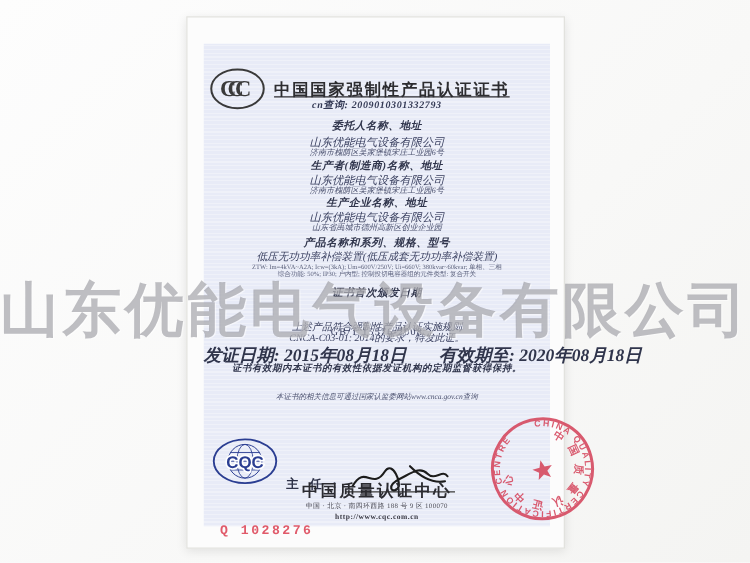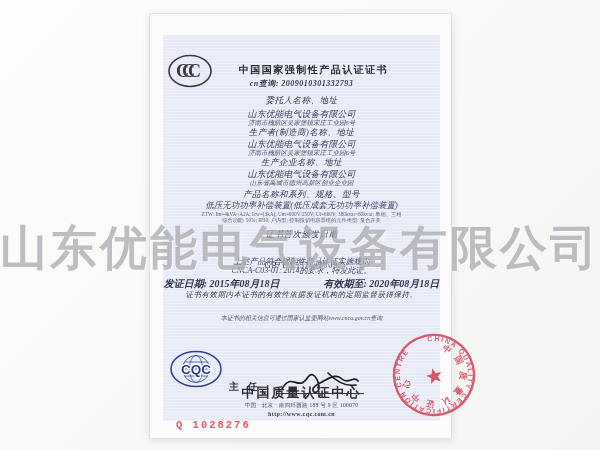--- a/index.html
+++ b/index.html
@@ -14,31 +14,31 @@
     position:absolute;left:149px;top:13px;width:301px;height:424px;
     background:#fcfcfc;border:1px solid #e2e2de;
     box-shadow:0 2px 8px rgba(0,0,0,0.10);
   }
   .panel{
     position:absolute;left:13px;top:21px;width:277px;height:386px;
     background-color:#e8ebf7;
     background-image:repeating-linear-gradient(0deg,rgba(255,255,255,0.30) 0 1px,rgba(0,0,0,0) 1px 3px);
   }
   .ln{position:absolute;left:0;right:0;text-align:center;line-height:1.15;white-space:nowrap;}
-  .lab{font-size:8.5px;font-weight:normal;font-style:italic;color:#30354c;letter-spacing:0.5px;}
+  .lab{font-size:8.5px;font-weight:bold;font-style:italic;color:#30354c;letter-spacing:0.5px;}
   .val{font-size:9px;font-style:italic;color:#3a4060;}
   .sm{font-size:6.5px;font-style:italic;color:#4a506e;}
   .xs{font-size:5.5px;color:#585e7a;transform:scale(0.95);}
   .title{
     font-family:"Liberation Sans","DejaVu Sans",sans-serif;
-    font-size:10px;font-weight:bold;letter-spacing:1.5px;color:#2c2c30;
+    font-size:13px;font-weight:bold;letter-spacing:1.5px;color:#2c2c30;text-decoration:underline;
   }
   .certno{font-size:8px;color:#343a55;letter-spacing:0.5px;font-weight:bold;font-style:italic;}
   .std{font-size:8px;letter-spacing:1px;color:#3a4060;margin-top:19px;}
-  .daterow{display:flex;justify-content:center;gap:44px;font-size:10px;font-weight:bold;font-style:italic;color:#30354c;}
+  .daterow{display:flex;justify-content:flex-start;gap:26px;font-size:14px;font-weight:bold;font-style:italic;color:#30354c;}
   .orgname{
     font-family:"Liberation Sans","DejaVu Sans",sans-serif;
     font-size:13px;font-weight:bold;letter-spacing:2px;color:#2b2b30;
   }
   .orgaddr{font-size:5.5px;color:#4a4a55;letter-spacing:0.3px;}
   .orgurl{font-size:6px;font-weight:bold;color:#3a3a45;letter-spacing:0.4px;}
   .director{position:absolute;top:332px;left:66px;white-space:nowrap;}
   .director .dlabel{font-size:10px;font-weight:bold;letter-spacing:3px;color:#2e3248;vertical-align:bottom;}
   .sigbox{display:inline-block;width:88px;height:26px;border-bottom:1.2px solid #3a3a3a;position:relative;margin-left:4px;vertical-align:bottom;}
   .sigbox svg{position:absolute;left:2px;bottom:-4px;}

